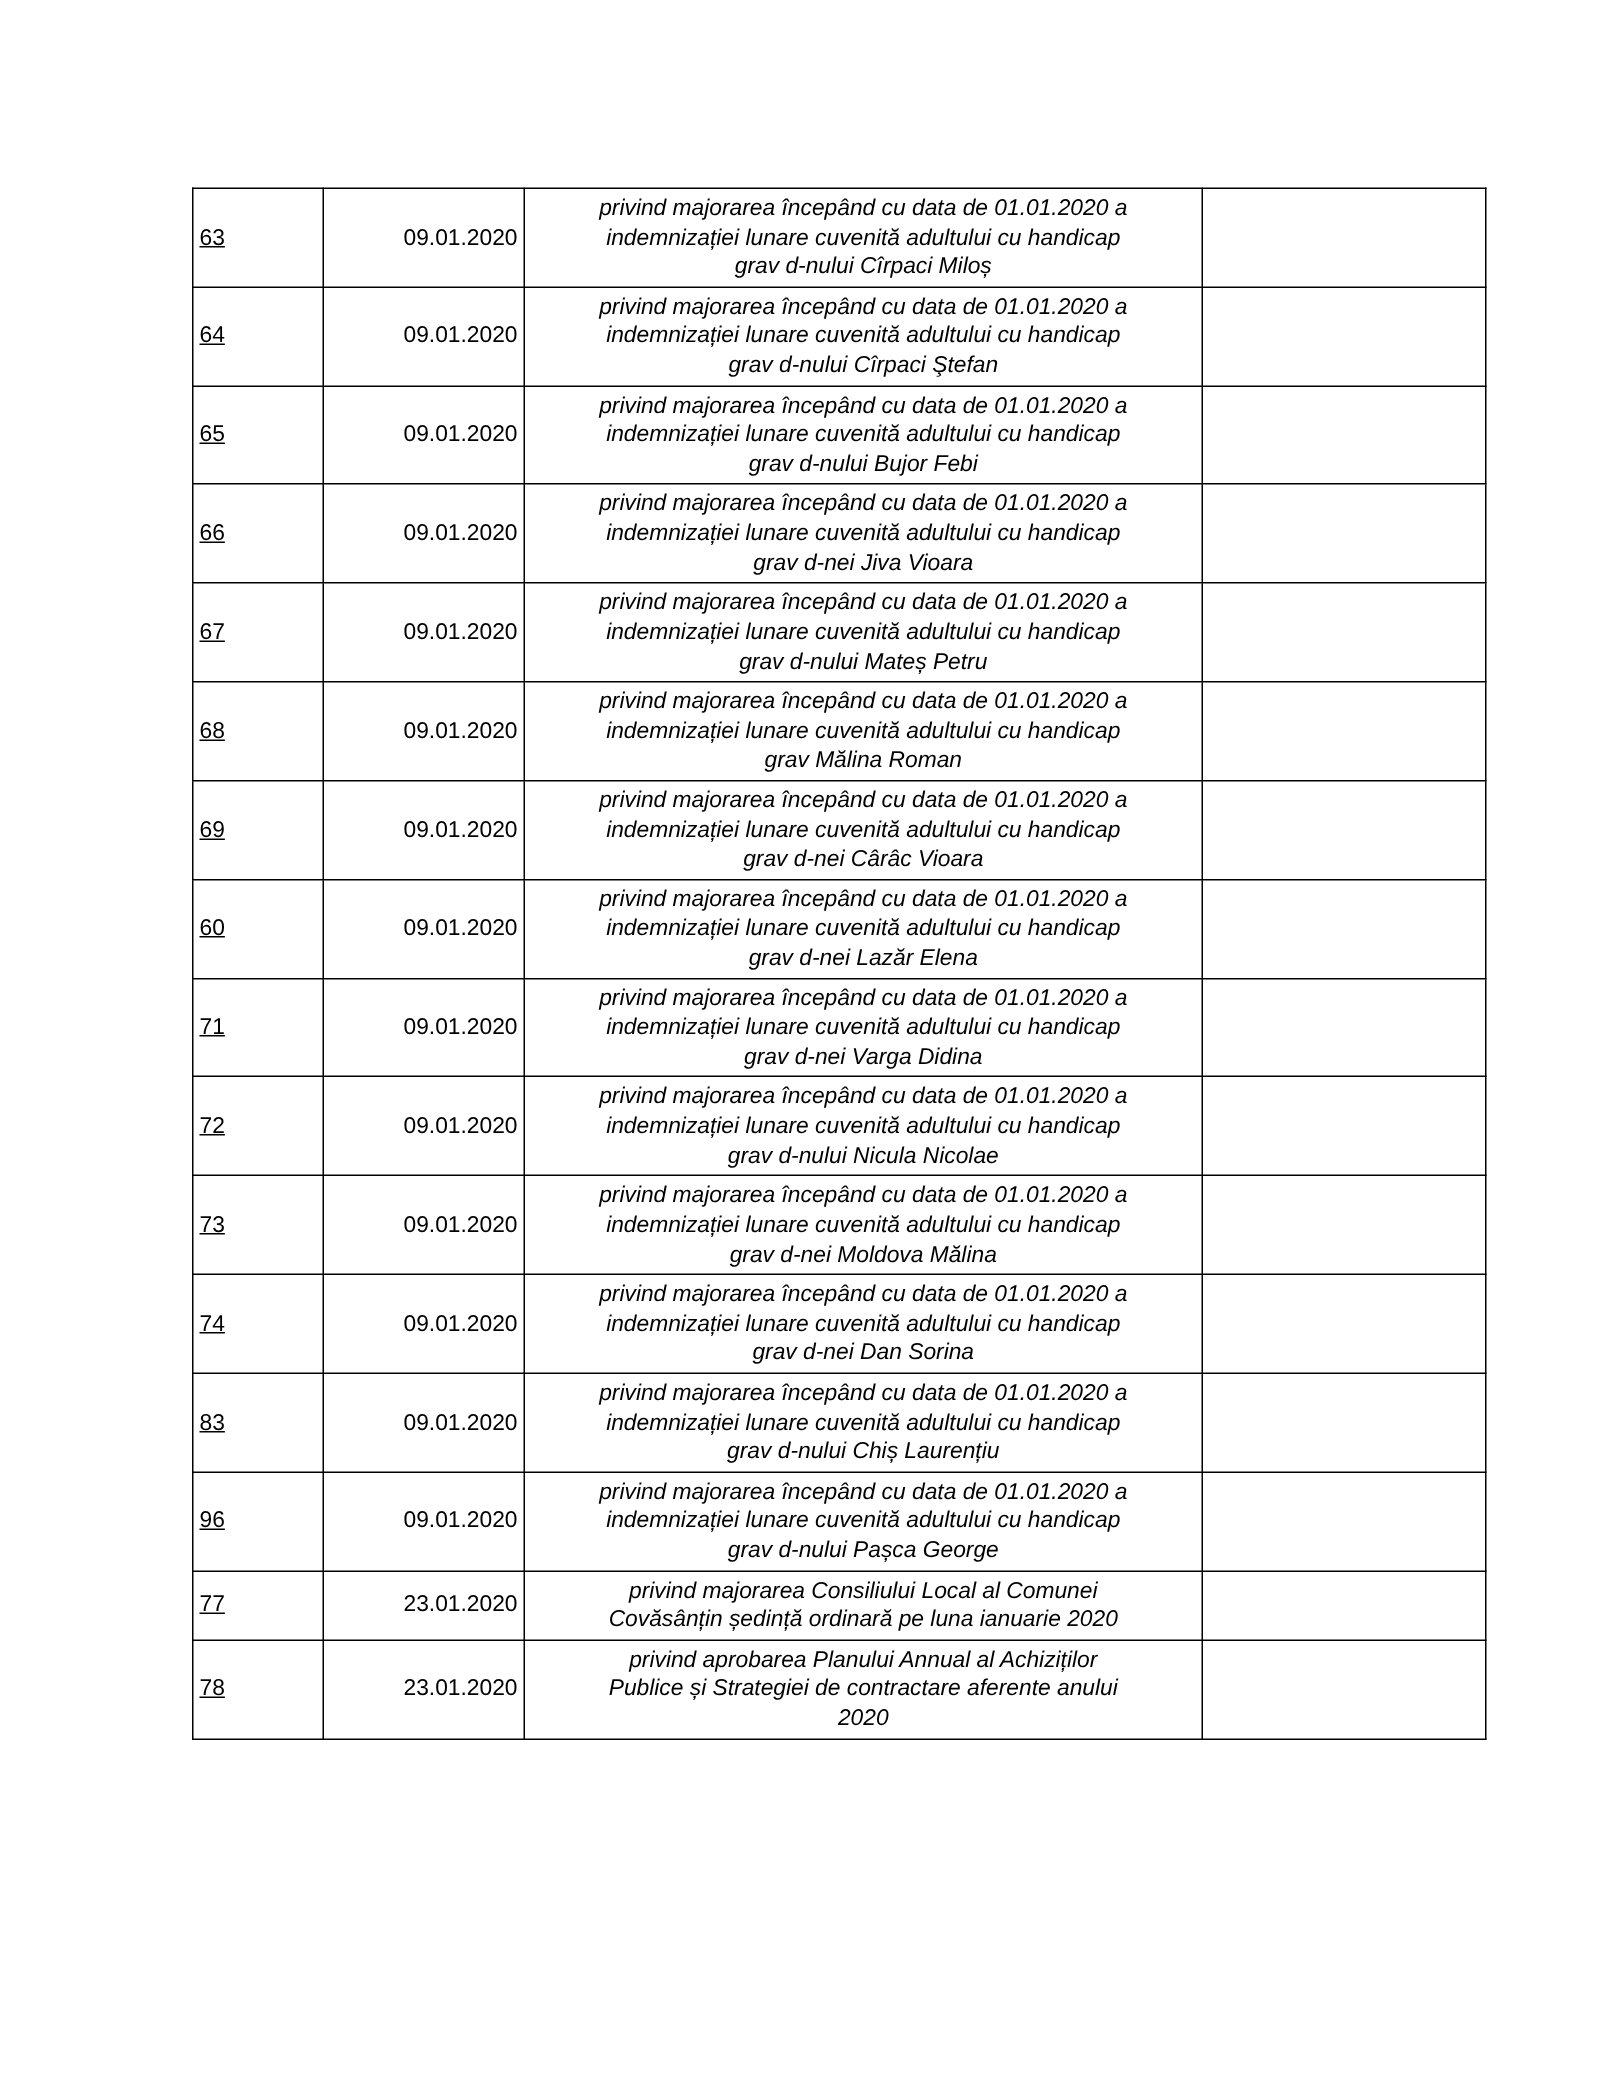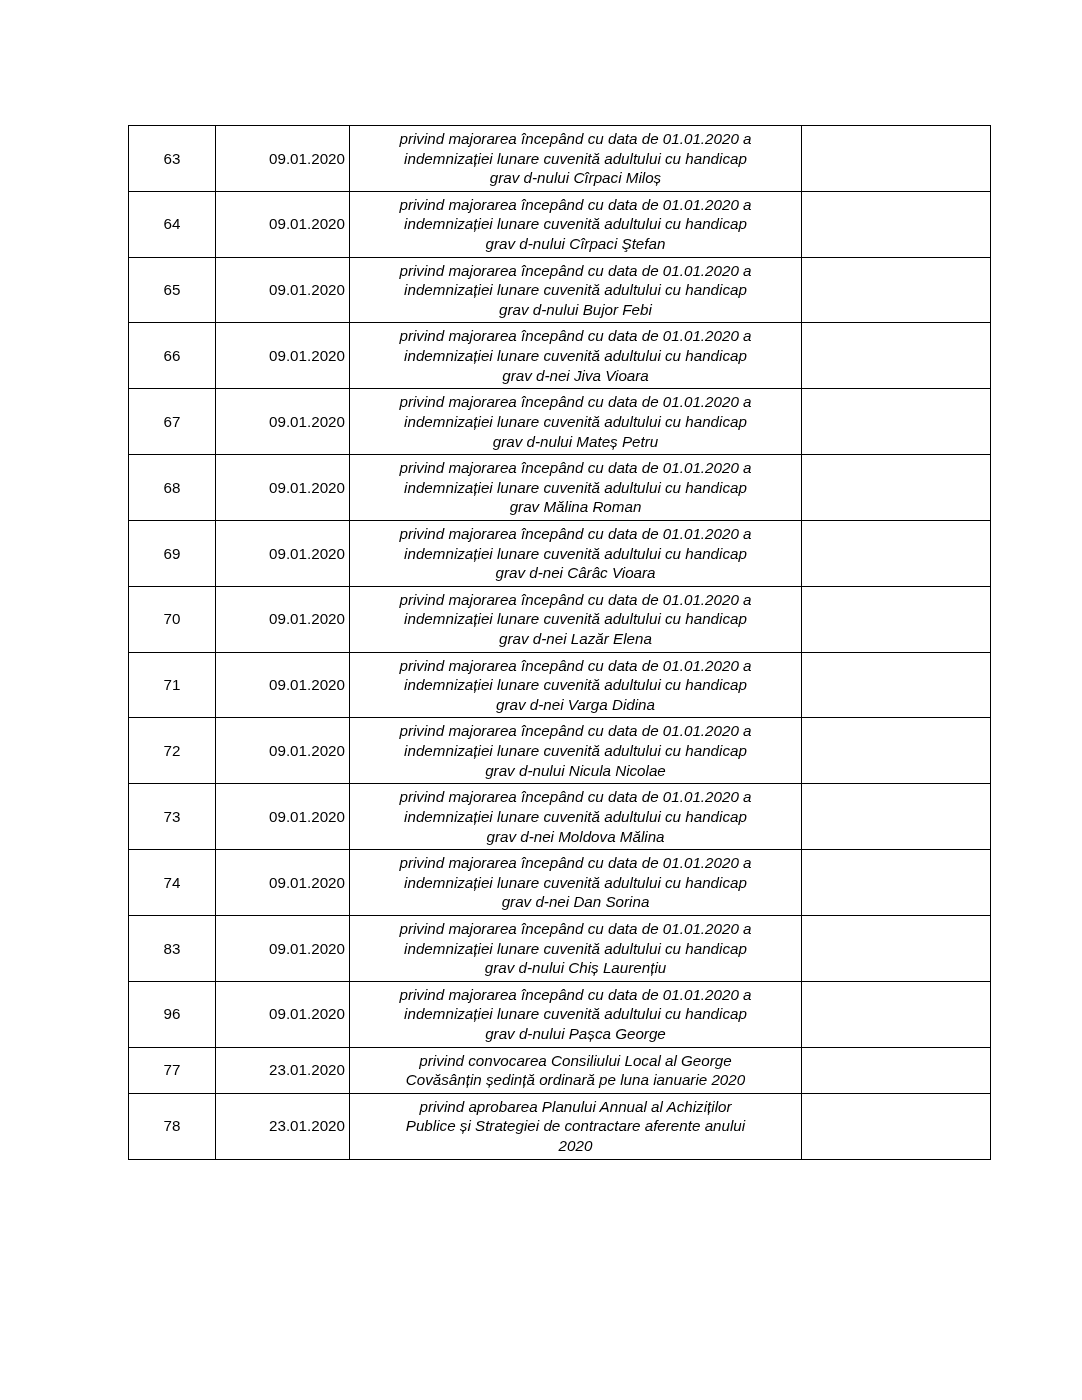--- a/index.html
+++ b/index.html
@@ -27,21 +27,21 @@
   }
   table.doc-table td {
     border: 1px solid #000000;
     vertical-align: middle;
     padding: 3px 4px;
     font-size: 15.2px;
     line-height: 1.29;
   }
   td.col-nr {
     width: 78px;
-    text-align: center;
+    text-decoration: underline;
   }
   td.col-date {
     width: 125px;
     text-align: right;
   }
   td.col-desc {
     width: 443px;
     text-align: center;
   }
   td.col-obs {
@@ -123,21 +123,21 @@
           <td class="col-nr">69</td>
           <td class="col-date">09.01.2020</td>
           <td class="col-desc">
             <span class="desc-line">privind majorarea începând cu data de 01.01.2020 a</span>
             <span class="desc-line">indemnizației lunare cuvenită adultului cu handicap</span>
             <span class="desc-line">grav d-nei Cârâc Vioara</span>
           </td>
           <td class="col-obs"></td>
         </tr>
         <tr>
-          <td class="col-nr">70</td>
+          <td class="col-nr">60</td>
           <td class="col-date">09.01.2020</td>
           <td class="col-desc">
             <span class="desc-line">privind majorarea începând cu data de 01.01.2020 a</span>
             <span class="desc-line">indemnizației lunare cuvenită adultului cu handicap</span>
             <span class="desc-line">grav d-nei Lazăr Elena</span>
           </td>
           <td class="col-obs"></td>
         </tr>
         <tr>
           <td class="col-nr">71</td>
@@ -196,21 +196,21 @@
             <span class="desc-line">privind majorarea începând cu data de 01.01.2020 a</span>
             <span class="desc-line">indemnizației lunare cuvenită adultului cu handicap</span>
             <span class="desc-line">grav d-nului Pașca George</span>
           </td>
           <td class="col-obs"></td>
         </tr>
         <tr>
           <td class="col-nr">77</td>
           <td class="col-date">23.01.2020</td>
           <td class="col-desc">
-            <span class="desc-line">privind convocarea Consiliului Local al George</span>
+            <span class="desc-line">privind majorarea Consiliului Local al Comunei</span>
             <span class="desc-line">Covăsânțin ședință ordinară pe luna ianuarie 2020</span>
           </td>
           <td class="col-obs"></td>
         </tr>
         <tr>
           <td class="col-nr">78</td>
           <td class="col-date">23.01.2020</td>
           <td class="col-desc">
             <span class="desc-line">privind aprobarea Planului Annual al Achiziților</span>
             <span class="desc-line">Publice și Strategiei de contractare aferente anului</span>

